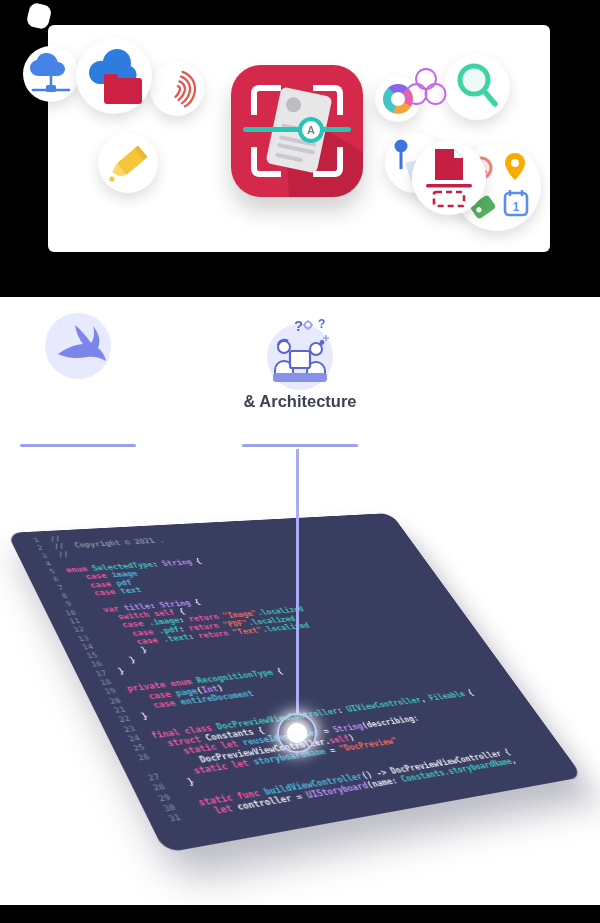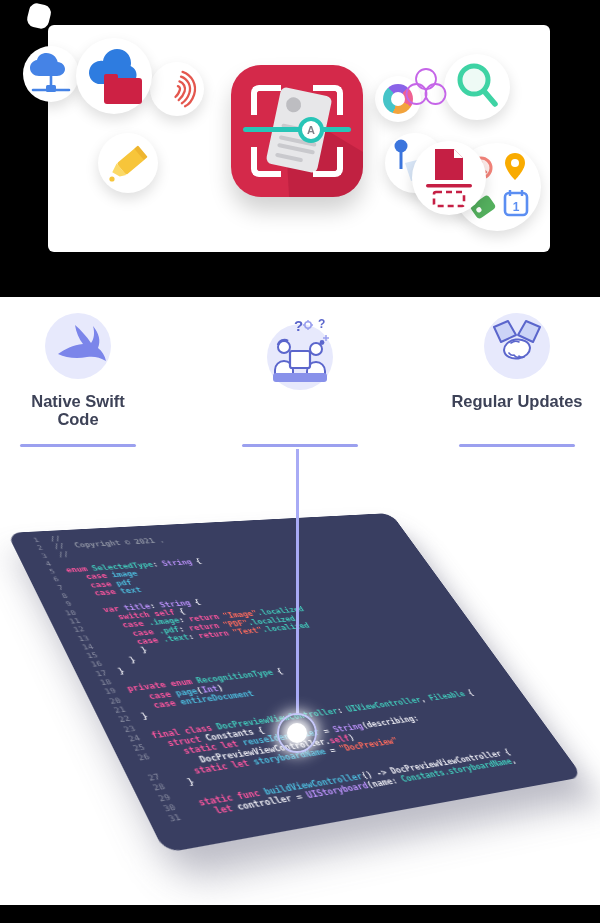--- a/index.html
+++ b/index.html
@@ -160,24 +160,20 @@
     <div class="br br-br"></div>
   </div>
 
   <div class="feature f1">
     <div class="f-icon">
       <svg width="66" height="66" viewBox="0 0 66 66">
         <circle cx="33" cy="33" r="33" fill="#e7e9fc"></circle>
         <path fill="#7b85ea" d="M13 41 C20 36 28 32 38 31 C34 26 31 19 30 12 C36 17 42 24 46 30 C49 26 50 20 48 13 C54 20 56 28 53 35 C57 38 60 43 61 48 C55 44 48 43 42 44 C32 46 21 45 13 41 Z"></path>
       </svg>
     </div>
-    <div class="f-title">
-      <div>Native Swift</div>
-      <div>Code</div>
-    </div>
     <div class="f-underline"></div>
   </div>
 
   <div class="feature f2">
     <div class="f-icon">
       <svg width="80" height="80" viewBox="0 0 80 80">
         <circle cx="40" cy="44" r="33" fill="#e7e9fc"></circle>
         <text x="34" y="18" font-size="15" font-weight="bold" fill="#5b66cc" font-family="Liberation Sans, sans-serif">?</text>
         <text x="58" y="15" font-size="12" font-weight="bold" fill="#5b66cc" font-family="Liberation Sans, sans-serif">?</text>
         <g>
@@ -189,40 +185,25 @@
         <path d="M18 32a6.5 6.5 0 0 1 10-4" fill="none" stroke="#5b66cc" stroke-width="2.4"></path>
         <circle cx="56" cy="36" r="6" fill="#fff" stroke="#5b66cc" stroke-width="2"></circle>
         <circle cx="62" cy="29.5" r="2.4" fill="#5b66cc"></circle>
         <path d="M15 62v-5a9 9 0 0 1 18 0v5" fill="#fff" stroke="#5b66cc" stroke-width="2"></path>
         <path d="M47 62v-4a9 9 0 0 1 18 0v4" fill="#fff" stroke="#5b66cc" stroke-width="2"></path>
         <rect x="30" y="38" width="20" height="17" rx="2" fill="#fff" stroke="#5b66cc" stroke-width="2.2"></rect>
         <rect x="13" y="60" width="54" height="9" rx="3" fill="#8891ea"></rect>
       </svg>
     </div>
     <div class="f-title">
+      <div>&amp; Architecture</div>
     </div>
     <div class="f-underline"></div>
   </div>
 
-  <div class="feature f3">
-    <div class="f-icon">
-      <svg width="66" height="66" viewBox="0 0 66 66">
-        <circle cx="33" cy="33" r="33" fill="#e7e9fc"></circle>
-        <path d="M10 14 L24 8 L32 22 L17 29 Z" fill="#ccd4f7" stroke="#5b66cc" stroke-width="2" stroke-linejoin="round"></path>
-        <path d="M56 14 L42 8 L34 22 L49 29 Z" fill="#ccd4f7" stroke="#5b66cc" stroke-width="2" stroke-linejoin="round"></path>
-        <ellipse cx="33" cy="36" rx="13" ry="9.5" fill="#fff" stroke="#5b66cc" stroke-width="2" transform="rotate(-8 33 36)"></ellipse>
-        <path d="M25 40q2 3 5 2M30 42q2 3 5 2M35 43q2 2 5 1M27 30q4-3 8-1" fill="none" stroke="#5b66cc" stroke-width="1.6" stroke-linecap="round"></path>
-      </svg>
-    </div>
-    <div class="f-title">
-      <div>Regular Updates</div>
-      <div></div>
-    </div>
-    <div class="f-underline"></div>
-  </div>
 
   <div class="connector-line"></div>
   <div class="code-panel">
     <div class="code-lines">
         <div class="crow"><span class="ln">1</span><span class="ct"><span class="tk-c">//</span></span></div>
         <div class="crow"><span class="ln">2</span><span class="ct"><span class="tk-c">//  Copyright © 2021 .</span></span></div>
         <div class="crow"><span class="ln">3</span><span class="ct"><span class="tk-c">//</span></span></div>
         <div class="crow"><span class="ln">4</span><span class="ct"></span></div>
         <div class="crow"><span class="ln">5</span><span class="ct"><span class="tk-k">enum </span><span class="tk-t">SelectedType</span><span class="tk-p">: </span><span class="tk-s">String</span><span class="tk-p"> {</span></span></div>
         <div class="crow"><span class="ln">6</span><span class="ct"><span class="tk-p">   </span><span class="tk-k">case </span><span class="tk-m">image</span></span></div>

